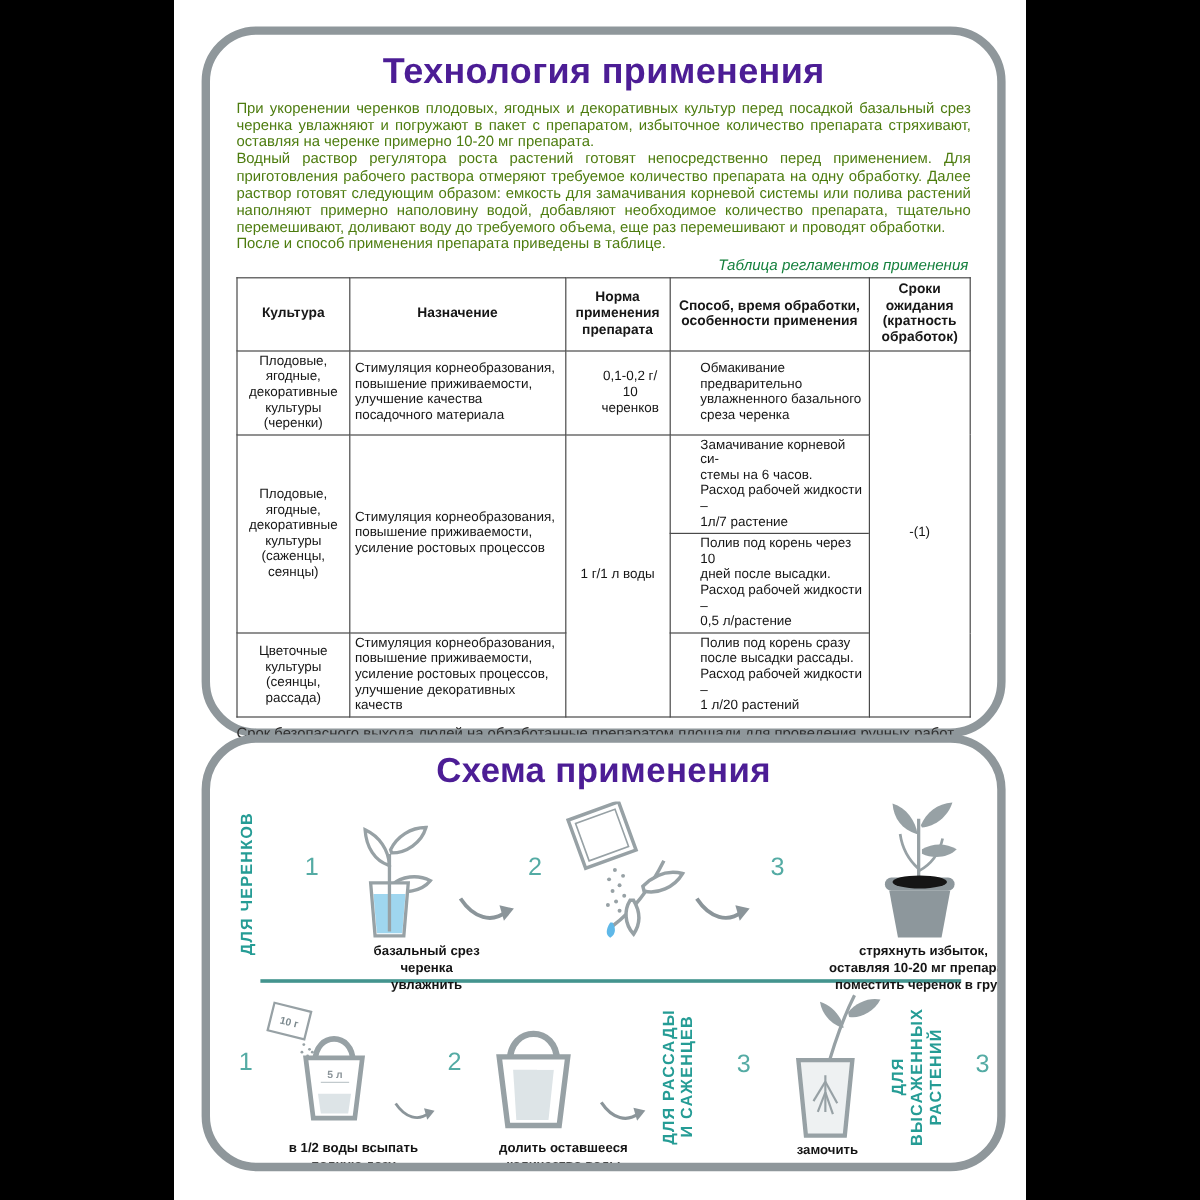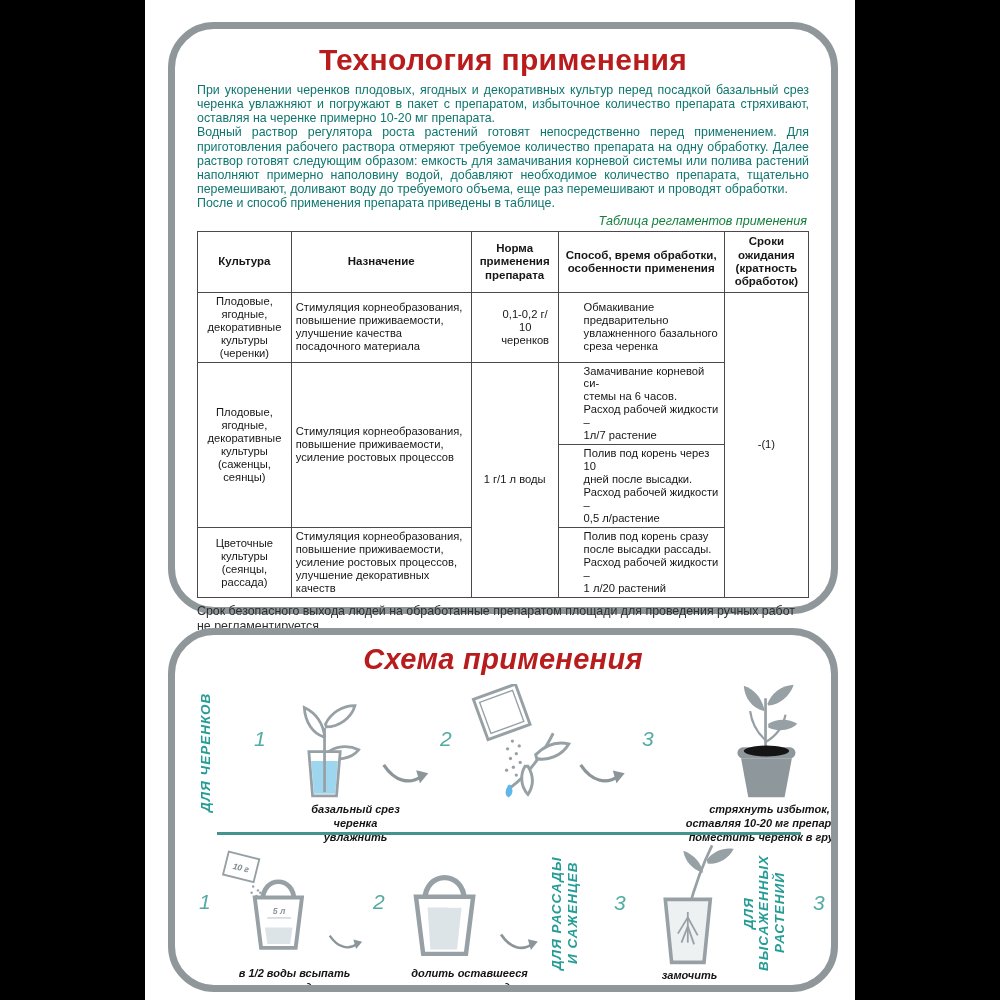--- a/index.html
+++ b/index.html
@@ -2,24 +2,24 @@
 <html><head>
 <meta charset="utf-8">
 <style>
   html,body{margin:0;padding:0;}
   body{width:1000px;height:1000px;background:#000;position:relative;
        font-family:"Liberation Sans", sans-serif;color:#2e2e2e;}
   .strip{position:absolute;left:145px;top:0;width:710px;height:1000px;background:#fff;}
   .box{position:absolute;left:23px;width:670px;border:7px solid #8f979b;background:#fff;
        box-sizing:border-box;border-radius:46px;}
   .box-tech{top:22px;height:592px;padding:10px 22px 0 22px;}
-  .box-scheme{top:628px;height:364px;padding:6px 14px 0 14px;overflow:hidden;font-style:italic;}
+  .box-scheme{top:612px;height:364px;padding:6px 14px 0 14px;overflow:hidden;}
   .sec-title{margin:4px 0 6px 0;text-align:center;font-size:30px;font-weight:800;
-       color:#b91c1c;letter-spacing:0.3px;}
-  .paragraphs{font-size:12.4px;line-height:1.14;text-align:justify;color:#0f766e;}
+       color:#4c1d95;letter-spacing:0.3px;}
+  .paragraphs{font-size:12.4px;line-height:1.14;text-align:justify;color:#4d7c0f;}
   .paragraphs p{margin:0;}
   .table-caption{text-align:right;font-style:italic;font-size:12.6px;color:#15803d;margin:4px 2px 3px 0;}
   table{width:100%;border-collapse:collapse;font-size:11.2px;line-height:1.16;color:#161616;}
   th,td{border:1px solid #4a4a4a;padding:2px 4px;vertical-align:middle;}
   th{font-size:11.5px;text-align:center;font-weight:bold;padding:3px 2px;}
   .c{text-align:center;}
   .pre{white-space:pre-line;padding-left:25px;}
   .footer-note{font-size:12.4px;line-height:1.16;margin-top:6px;color:#2e2e2e;}
   
   .srow{display:flex;align-items:flex-start;}

